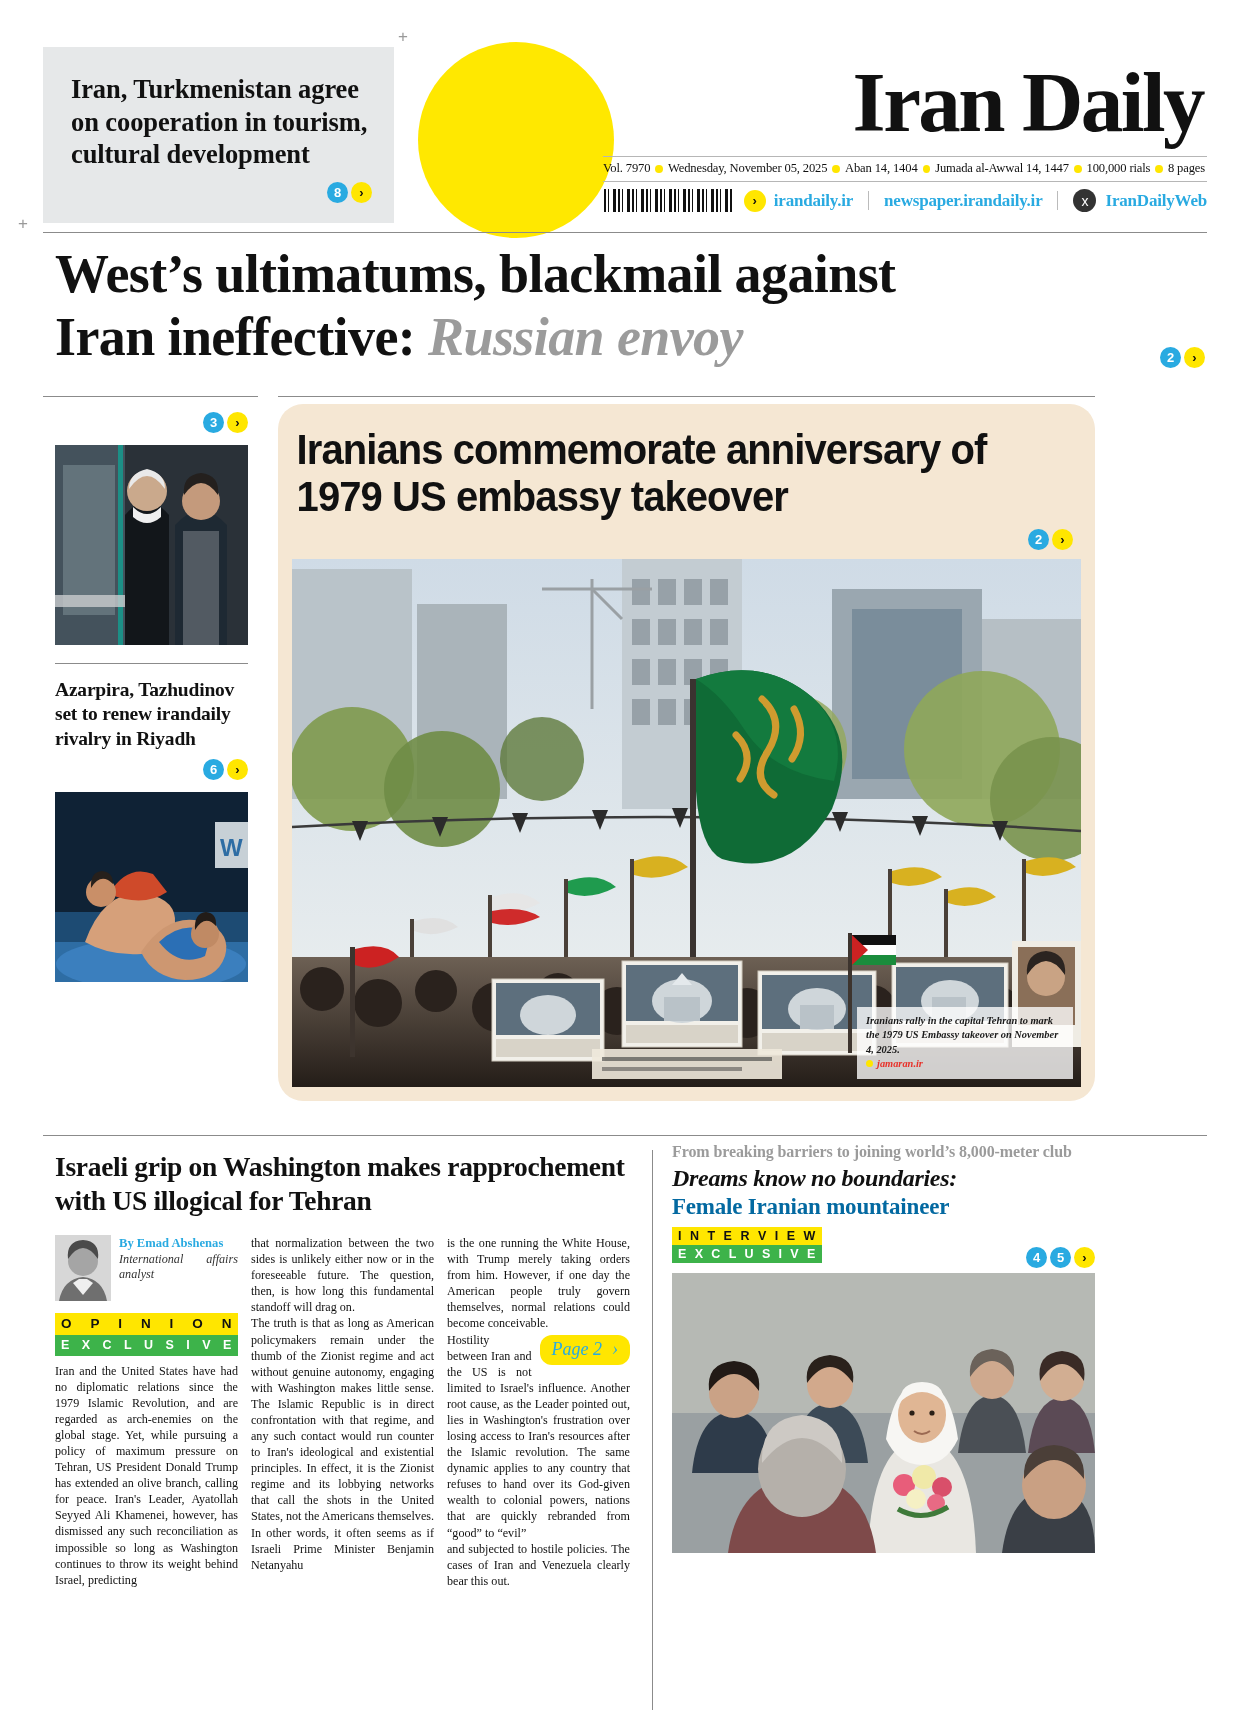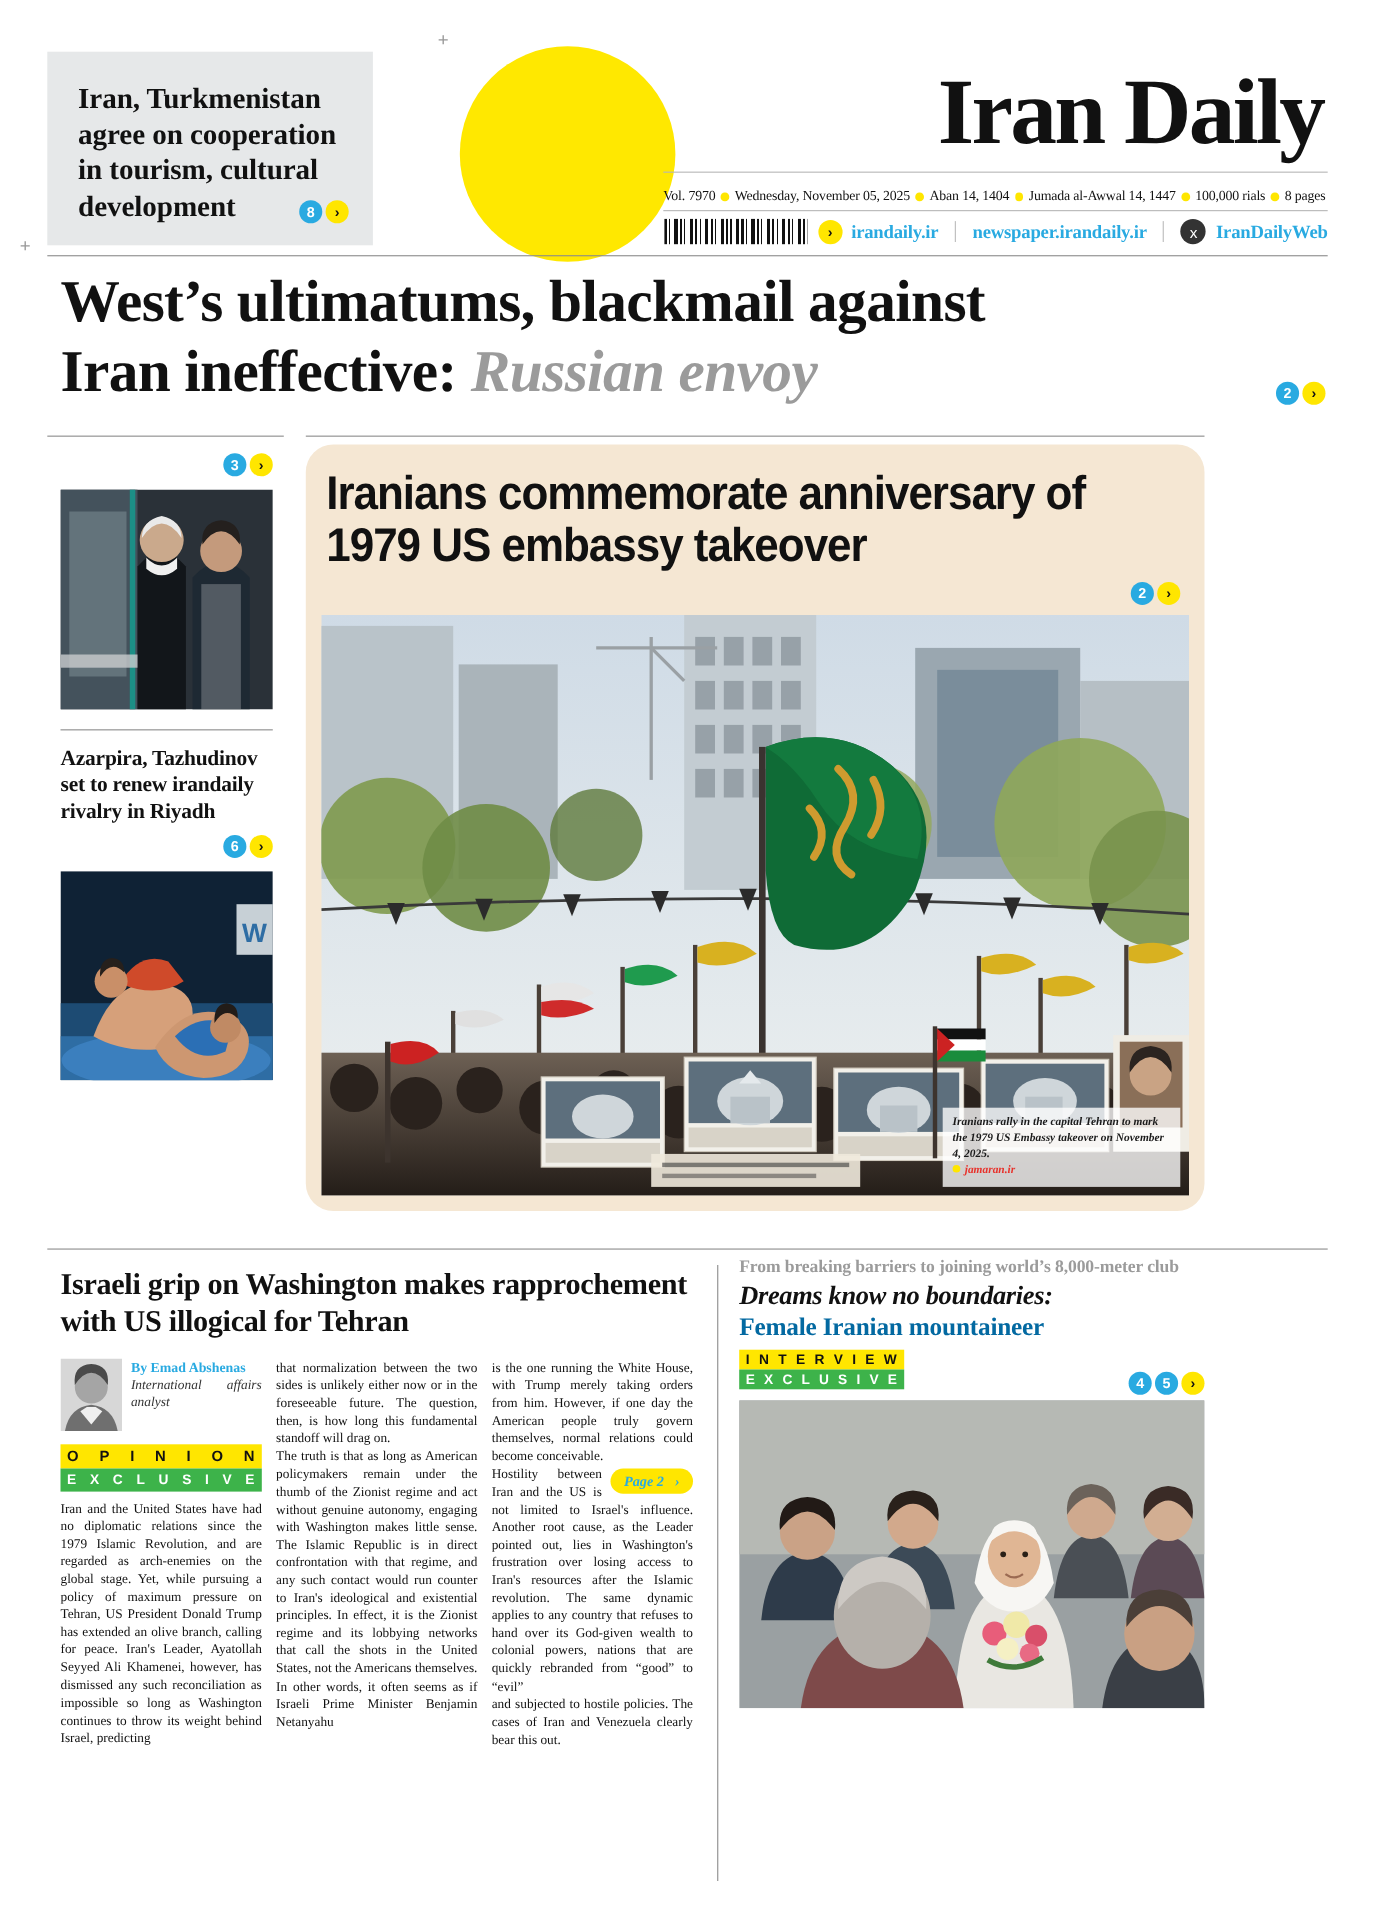--- a/index.html
+++ b/index.html
@@ -11,21 +11,21 @@
   }
   .page { position:absolute; inset:0; }
 
   
   .crop { position:absolute; color:#999; font-size:17px; line-height:1;
           font-family:"Liberation Sans",sans-serif; }
 
   
   .masthead { position:absolute; left:43px; top:42px; right:43px; height:186px; }
   .teaser-box {
-    position:absolute; left:0; top:5px; width:296px; height:176px;
+    position:absolute; left:0; top:5px; width:351px; height:176px;
     background:#e6e8e9; padding:26px 24px 0 28px;
   }
   .teaser-box h2 {
     font-size:26.5px; line-height:1.23; font-weight:700;
     letter-spacing:-.1px;
   }
   .pagetag { display:inline-flex; align-items:center; gap:3px; }
   .badge-num {
     width:21px; height:21px; border-radius:50%; background:#29aae1; color:#fff;
     font-family:"Liberation Sans",sans-serif; font-size:13px; font-weight:700;
@@ -44,21 +44,21 @@
   }
   .brand-area { position:absolute; left:560px; top:0; right:0; }
   .brand {
     font-size:85px; font-weight:700; letter-spacing:-2.5px; line-height:1;
     text-align:right; padding-right:4px; padding-top:18px;
     font-family:"Liberation Serif", serif;
   }
   .rule-thin { border-top:1px solid #b6b6b6; margin-top:11px; }
   .infoline {
     display:flex; justify-content:flex-start; align-items:center; gap:5px;
-    font-size:12.6px; padding:4px 2px 5px 0; letter-spacing:-.15px; white-space:nowrap;margin-top:10px;
+    font-size:12.6px; padding:4px 2px 5px 0; letter-spacing:-.15px; white-space:nowrap;
   }
   .dot { width:8px; height:8px; border-radius:50%; background:#ffe600; display:inline-block; }
   .linkline {
     display:flex; justify-content:flex-end; align-items:center; gap:0;
     padding-top:7px;
   }
   .barcode { height:23px; width:130px; margin-right:10px;
     background:repeating-linear-gradient(90deg,#111 0 2px,#fff 2px 4px,#111 4px 5px,#fff 5px 9px,#111 9px 12px,#fff 12px 14px);
   }
   .circ-arrow {
@@ -122,22 +122,22 @@
   .byrole { font-style:italic; font-size:12.2px; line-height:1.22; color:#333; }
   .kicker-row { margin:12px 0 7px 0; }
   .kicker {
     display:flex; justify-content:space-between; font-family:"Liberation Sans",sans-serif;
     font-weight:700; font-size:13.5px; letter-spacing:.5px; padding:2px 6px; color:#111;
   }
   .kicker.op { background:#ffe600; }
   .kicker.ex { background:#3db34a; color:#fff; font-size:12.5px; }
   .page2-pill {
     display:inline-flex; align-items:center; justify-content:center; gap:10px;
-    background:#ffe600; color:#29aae1; font-style:italic; font-weight:700;
-    font-size:13px; padding:3px 12px; border-radius:12px; float:right;
+    background:#ffe600; color:#29aae1; font-style:italic; font-weight:400;
+    font-size:18px; padding:3px 12px; border-radius:12px; float:right;
     margin:3px 0 2px 8px;
   }
 
   .vsep { position:absolute; top:1150px; left:652px; width:1px; height:560px; background:#8b8b8b; }
 
   .interview { position:absolute; left:672px; top:1143px; width:423px; }
   .iv-kicker { color:#9b9b9b; font-size:16px; font-weight:700; letter-spacing:-.1px; }
   .iv-t1 { font-size:24px; font-weight:700; font-style:italic; margin-top:4px; letter-spacing:-.3px; }
   .iv-t2 { font-size:23px; font-weight:700; color:#0369a1; margin-top:2px; letter-spacing:-.2px; }
   .iv-badges { margin-top:7px; width:150px; }

